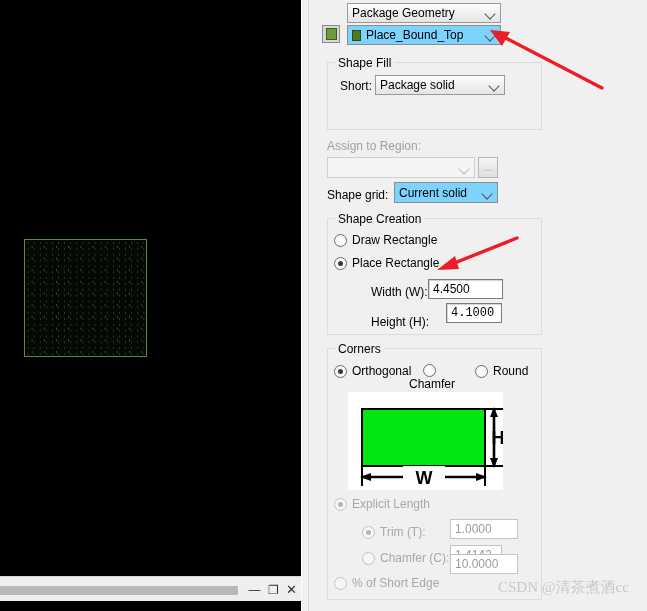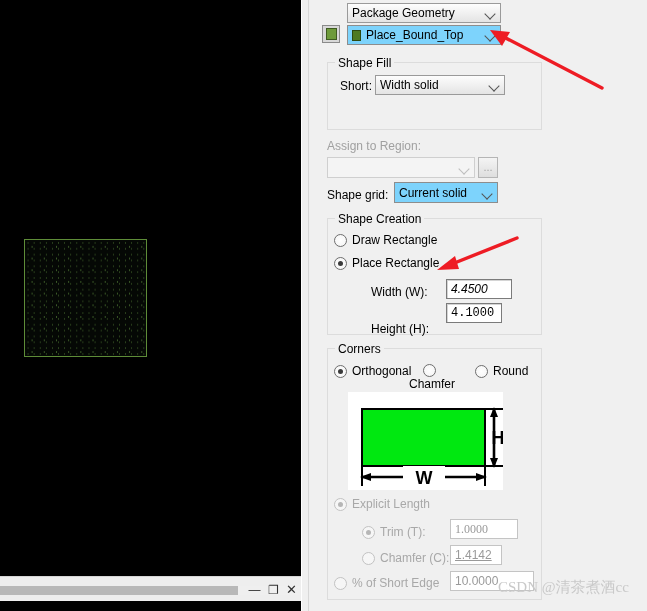--- a/index.html
+++ b/index.html
@@ -305,21 +305,21 @@
       <span class="swatch-chip"></span>
       <span class="txt">Place_Bound_Top</span>
       <span class="arrow"></span>
     </div>
 
     <div class="group" style="left:17px; top:62px; width:215px; height:68px;">
       <span class="title">Shape Fill</span>
     </div>
     <span class="lbl" style="position:absolute; left:30px; top:79px;">Short:</span>
     <div class="combo flat" style="left:65px; top:75px; width:130px;">
-      <span class="txt">Width solid</span>
+      <span class="txt">Package solid</span>
       <span class="arrow"></span>
     </div>
 
     <span class="lbl dis" style="position:absolute; left:17px; top:139px;">Assign to Region:</span>
     <div class="combo disabled" style="left:17px; top:157px; width:148px; height:21px;">
       <span class="txt"></span>
       <span class="arrow"></span>
     </div>
     <div id="region-ellipsis">...</div>
 
@@ -335,23 +335,23 @@
     <div class="radio" style="left:24px; top:233px;">
       <span class="dot"></span>
       <span>Draw Rectangle</span>
     </div>
     <div class="radio checked" style="left:24px; top:256px;text-align:right;">
       <span class="dot"></span>
       <span>Place Rectangle</span>
     </div>
 
     <span class="lbl" style="position:absolute; left:61px; top:285px;">Width (W):</span>
-    <div class="field" style="left:136px; top:279px; width:66px;font-style:italic;">4.4500</div>
-
-    <span class="lbl" style="position:absolute; left:61px; top:322px;">Height (H):</span>
+    <div class="field" style="left:118px; top:279px; width:75px;">4.4500</div>
+
+    <span class="lbl" style="position:absolute; left:61px; top:315px;">Height (H):</span>
     <div class="field" style="left:136px; top:303px; width:56px;font-family:Liberation Mono, monospace;">4.1000</div>
 
     <div class="group" style="left:17px; top:348px; width:215px; height:252px;">
       <span class="title">Corners</span>
     </div>
     <div class="radio checked" style="left:24px; top:364px;">
       <span class="dot"></span>
       <span>Orthogonal</span>
     </div>
     <div class="radio" style="left:99px; top:364px;flex-direction:column;">
@@ -388,33 +388,33 @@
 
     <div class="radio dis checked" style="left:24px; top:497px;">
       <span class="dot"></span>
       <span>Explicit Length</span>
     </div>
 
     <div class="radio dis checked" style="left:52px; top:525px;">
       <span class="dot"></span>
       <span>Trim (T):</span>
     </div>
-    <div class="field dis" style="left:140px; top:519px; width:68px;font-family:Liberation Serif, serif;">1.0000</div>
+    <div class="field dis" style="left:140px; top:519px; width:68px;">1.0000</div>
 
     <div class="radio dis" style="left:52px; top:551px;">
       <span class="dot"></span>
       <span>Chamfer (C):</span>
     </div>
     <div class="field dis" style="left:140px; top:545px; width:52px;text-decoration:underline;">1.4142</div>
 
     <div class="radio dis" style="left:24px; top:576px;">
       <span class="dot"></span>
       <span>% of Short Edge</span>
     </div>
-    <div class="field dis" style="left:140px; top:571px; width:84px;">10.0000</div>
+    <div class="field dis" style="left:140px; top:554px; width:68px;">10.0000</div>
 
   </div>
 
   <svg class="arrow-svg" style="left:480px; top:22px; width:130px; height:75px;">
     <line x1="122" y1="66" x2="18" y2="12" stroke="#ee1c24" stroke-width="3.4" stroke-linecap="round"></line>
     <polygon points="10,8 30,10 22,24" fill="#ee1c24"></polygon>
   </svg>
 
   <svg class="arrow-svg" style="left:425px; top:232px; width:100px; height:42px;">
     <line x1="92" y1="6" x2="22" y2="34" stroke="#ee1c24" stroke-width="3.4" stroke-linecap="round"></line>

